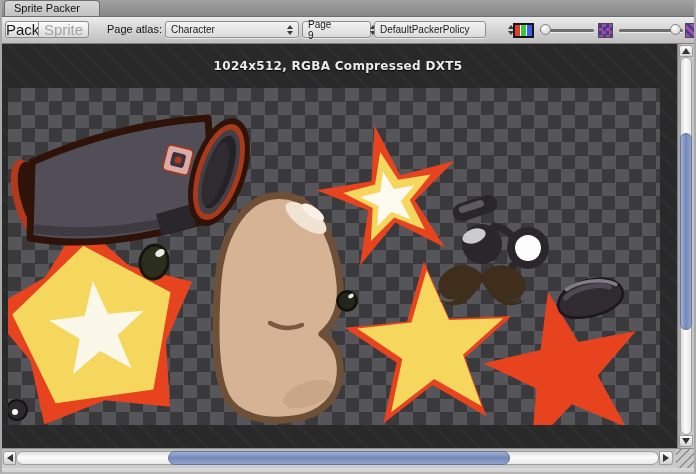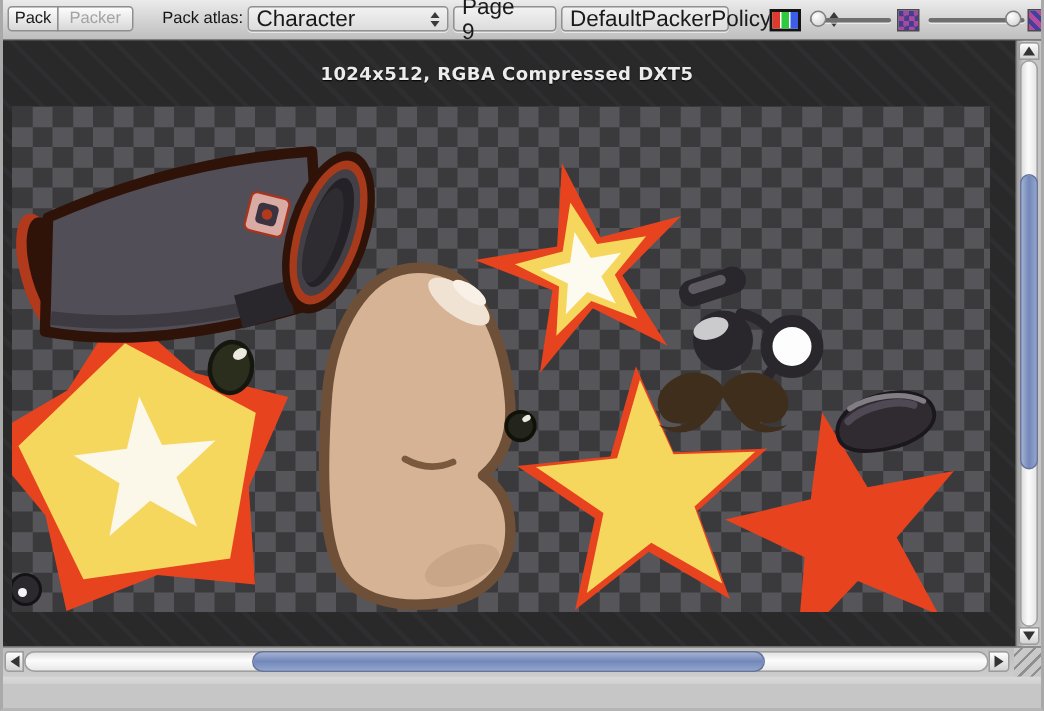--- a/index.html
+++ b/index.html
@@ -8,27 +8,27 @@
     background:#c6c6c6;overflow:hidden;}
   
   .tabbar{height:17px;background:linear-gradient(#a2a2a2,#878787);position:relative;border-bottom:1px solid #6f6f6f;box-sizing:border-box;}
   .tab{position:absolute;left:2px;bottom:0;height:16px;width:96px;box-sizing:border-box;
     background:linear-gradient(#d8d8d8,#c2c2c2);border:1px solid #6e6e6e;border-bottom:none;
     border-radius:4px 4px 0 0;font-size:11px;color:#111;line-height:15px;padding-left:9px;}
   
   .toolbar{position:relative;height:26px;background:linear-gradient(#ebebeb,#d2d2d2 55%,#bfbfbf);
     border-bottom:1px solid #7e7e7e;box-sizing:content-box;}
   .tbtn{position:absolute;top:4px;height:17px;box-sizing:border-box;border:1px solid #8f8f8f;
-    background:linear-gradient(#fdfdfd,#d8d8d8);font-size:11px;color:#1a1a1a;text-align:center;line-height:15px;}
+    background:linear-gradient(#fdfdfd,#d8d8d8);font-size:15px;color:#1a1a1a;text-align:center;line-height:15px;}
   .tbtn.first{border-radius:3px 0 0 3px;}
   .tbtn.last{border-radius:0 3px 3px 0;}
   .tbtn.disabled{color:#a3a3a3;}
   .tb-label{position:absolute;top:6px;font-size:11px;color:#141414;}
   .dropdown{position:absolute;top:4px;height:17px;box-sizing:border-box;border:1px solid #919191;border-radius:3px;
-    background:linear-gradient(#f2f2f2,#dcdcdc);font-size:15px;color:#1a1a1a;display:flex;align-items:center;
+    background:linear-gradient(#f2f2f2,#dcdcdc);font-size:10px;color:#1a1a1a;display:flex;align-items:center;
     padding:0 5px;justify-content:space-between;box-shadow:0 1px 0 rgba(255,255,255,.6);gap:35px;}
   .dd-arrows{display:flex;flex-direction:column;gap:2px;align-items:center;margin-left:4px;}
   .tri-up{width:0;height:0;border-left:3.5px solid transparent;border-right:3.5px solid transparent;border-bottom:4.5px solid #3a3a3a;}
   .tri-down{width:0;height:0;border-left:3.5px solid transparent;border-right:3.5px solid transparent;border-top:4.5px solid #3a3a3a;}
   .rgb-icon{position:absolute;left:511px;top:6px;width:17px;height:11px;border:2px solid #141414;background:#fff;display:flex;gap:1px;}
   .rgb-icon i{flex:1;}
   .rgb-icon .r{background:#e03a2e;} .rgb-icon .g{background:#2fca3f;} .rgb-icon .b{background:#3b5de8;}
   .slider{position:absolute;top:4px;height:18px;}
   .slider .track{position:absolute;top:8px;left:0;right:0;height:3px;background:#6f6f6f;border-radius:2px;box-shadow:0 1px 0 rgba(255,255,255,.55);}
   .slider .knob{position:absolute;top:3px;width:11px;height:11px;border-radius:50%;
@@ -67,25 +67,30 @@
   .hbtn-right{left:657px;top:2px;width:14px;height:14px;border-radius:0 3px 3px 0;}
   .grip{position:absolute;right:0;top:0;width:18px;height:19px;background:#c9c9c9;
     background-image:repeating-linear-gradient(135deg,transparent 0 3px,#8f8f8f 3px 4.5px,transparent 4.5px 6px);}
   .bottom-strip{height:5px;background:linear-gradient(#dadada,#cfcfcf);}
 </style>
 </head>
 <body>
 
 <div class="window">
 
+  <div class="tabbar">
+    <div class="tab">
+      <span>Sprite Packer</span>
+    </div>
+  </div>
 
   <div class="toolbar">
     <div class="tbtn first" style="left:3px;width:34px;">Pack</div>
-    <div class="tbtn last disabled" style="left:36px;width:51px;">Packer</div>
-    <div class="tb-label" style="left:88px;width:72px;text-align:right;">Pack atlas:</div>
+    <div class="tbtn last disabled" style="left:36px;width:51px;">Sprite</div>
+    <div class="tb-label" style="left:88px;width:72px;text-align:right;">Page atlas:</div>
     <div class="dropdown" style="left:163px;width:134px;">
       <span>Character</span>
       <span class="dd-arrows">
           <i class="tri-up"></i>
           <i class="tri-down"></i>
         </span>
     </div>
     <div class="dropdown" style="left:300px;width:69px;">
       <span>Page 9</span>
       <span class="dd-arrows">

